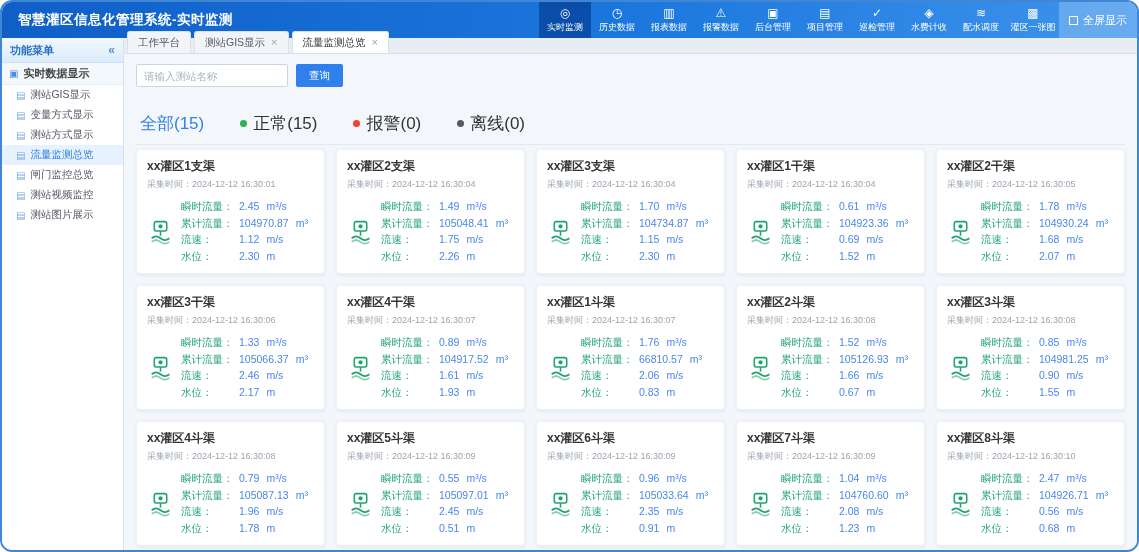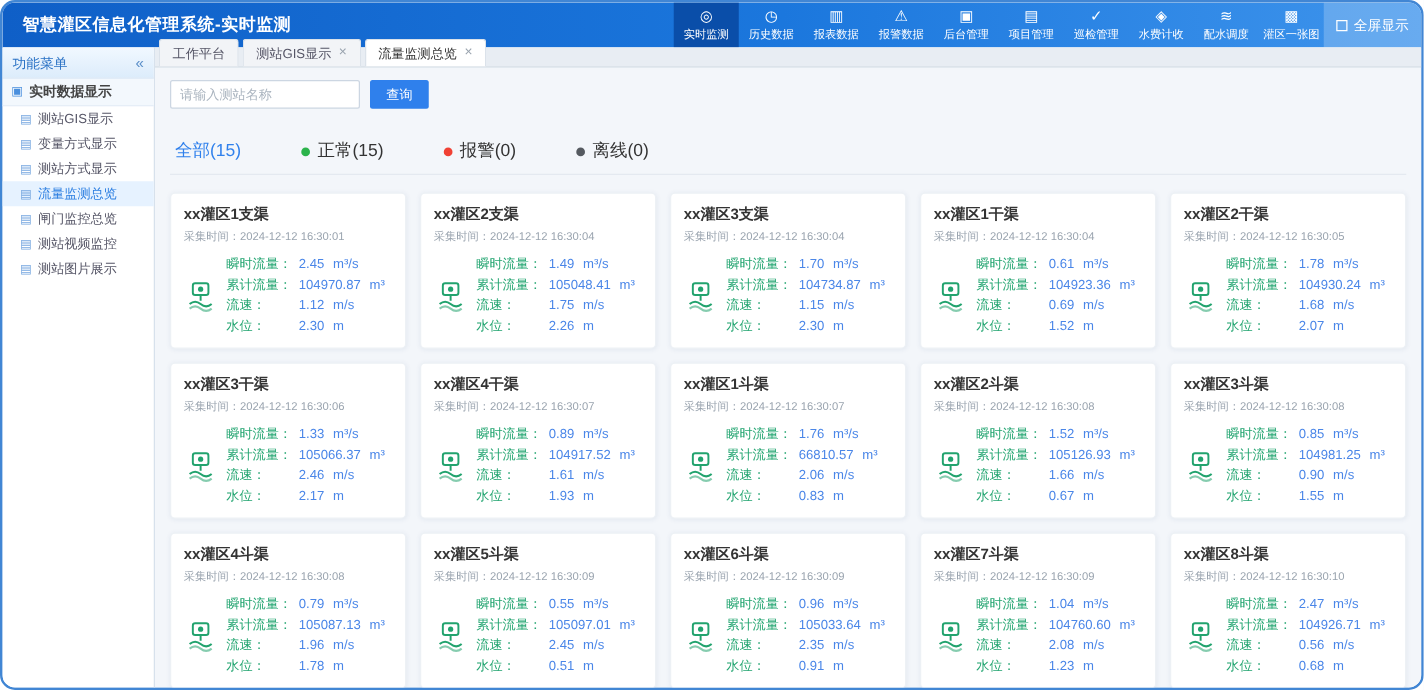--- a/index.html
+++ b/index.html
@@ -12,41 +12,41 @@
   .nav-item{width:52px;display:flex;flex-direction:column;align-items:center;justify-content:center;gap:1px;cursor:pointer}
   .nav-item.active{background:#0a4ea9}
   .nav-icon{font-size:12px;line-height:13px}
   .nav-label{font-size:9px;white-space:nowrap}
   .user-center{display:flex;align-items:center;gap:5px;padding:0 14px;margin-left:16px;font-size:11px;background:rgba(255,255,255,.10);cursor:pointer;white-space:nowrap}
   .fullscreen{display:flex;align-items:center;gap:5px;padding:0 10px;font-size:11px;background:rgba(255,255,255,.22);cursor:pointer;white-space:nowrap}
   .fs-icon{width:9px;height:9px;border:1.5px solid #fff;display:inline-block}
   
   .bodywrap{flex:1;display:flex;min-height:0}
   .sidebar{width:122px;flex:none;background:#fff;border-right:1px solid #d7e1ec;display:flex;flex-direction:column}
-  .sidebar-header{height:25px;flex:none;display:flex;align-items:center;justify-content:space-between;padding:0 8px;background:linear-gradient(180deg,#f1f8ff,#dcecfb);border-bottom:1px solid #cfe2f4;color:#2a72c5;font-size:11px;font-weight:normal}
+  .sidebar-header{height:25px;flex:none;display:flex;align-items:center;justify-content:space-between;padding:0 8px;background:linear-gradient(180deg,#f1f8ff,#dcecfb);border-bottom:1px solid #cfe2f4;color:#2a72c5;font-size:11px;font-weight:bold}
   .collapse{color:#5b8fc9;cursor:pointer;font-size:12px}
   .sidebar-section{height:22px;flex:none;display:flex;align-items:center;gap:5px;padding:0 7px;background:#f3f8fd;border-bottom:1px solid #e6eef7;font-size:11px;font-weight:bold;color:#444;cursor:pointer}
   .sec-icon{color:#4a8fdd;font-size:10px}
   .side-item{height:20px;display:flex;align-items:center;gap:5px;padding:0 6px 0 14px;font-size:10.5px;color:#556;cursor:pointer;white-space:nowrap}
   .side-item.active{background:#e6f2ff;color:#2a7de1}
   .side-icon{color:#78a8e0;font-size:10px}
   .main{flex:1;display:flex;flex-direction:column;min-width:0;background:#f3f6fa}
   
   .tabbar{height:16px;flex:none;background:#e8edf3;border-bottom:1px solid #d7dfe8;display:flex;align-items:flex-end;padding-left:3px;gap:3px}
   .tab{height:22px;display:flex;align-items:center;gap:6px;padding:0 10px;background:#f2f4f7;border:1px solid #dbe2ea;border-bottom:none;border-radius:3px 3px 0 0;font-size:10.5px;color:#556;cursor:pointer;white-space:nowrap}
   .tab.active{background:#fff;color:#333}
   .tab-close{display:none;font-size:11px;color:#98a2ad;line-height:1}
   .tab-close.show{display:inline}
   
   .content{flex:1;padding:10px 12px;min-height:0;overflow:hidden}
   .search-row{display:flex;align-items:center;gap:8px;margin-bottom:22px}
   .search-input{width:152px;height:23px;border:1px solid #ccd6e2;border-radius:2px;padding:0 7px;font-size:10.5px;color:#333;background:#fff;outline:none}
   .search-input::placeholder{color:#aab4bf}
   .search-btn{height:23px;padding:0 13px;background:#2f80ec;color:#fff;border:none;border-radius:2px;font-size:10.5px;cursor:pointer}
-  .filters{display:flex;align-items:center;gap:48px;padding:3px 4px 9px;border-bottom:1px solid #e4e9f0;margin-bottom:14px;font-size:14px;color:#333}
+  .filters{display:flex;align-items:center;gap:36px;padding:3px 4px 9px;border-bottom:1px solid #e4e9f0;margin-bottom:4px;font-size:17px;color:#333}
   .filter{display:flex;align-items:center;gap:6px;cursor:pointer}
   .filter.active{color:#2f80ec}
   .dot{width:7px;height:7px;border-radius:50%;display:inline-block}
   
   .cards{display:grid;grid-template-columns:repeat(5,1fr);gap:11px}
   .card{background:#fff;border:1px solid #edf1f5;border-radius:4px;box-shadow:0 1px 4px rgba(30,60,110,.07);padding:8px 10px 9px;cursor:pointer}
   .card-title{font-size:12px;font-weight:bold;color:#333;margin-bottom:3px;white-space:nowrap}
   .card-time{font-size:9px;color:#9aa4af;margin-bottom:7px;white-space:nowrap}
   .card-body{display:flex;align-items:center;gap:7px}
   .meter-icon{flex:none;display:flex}

